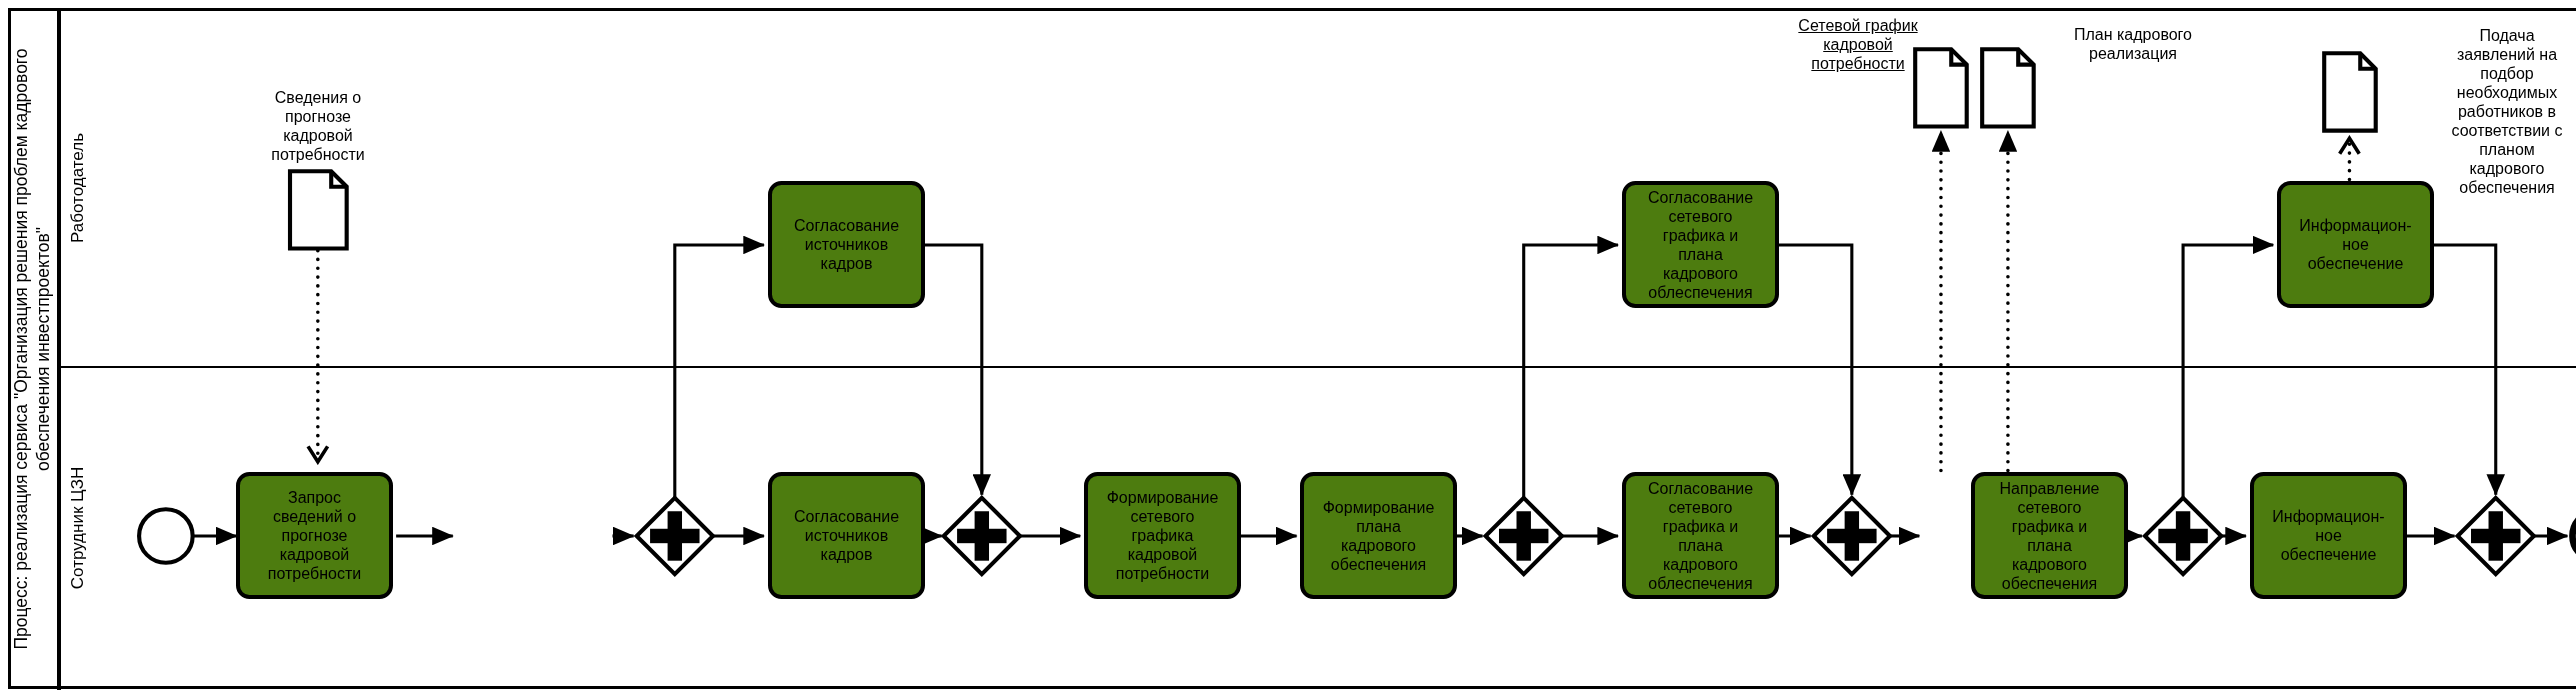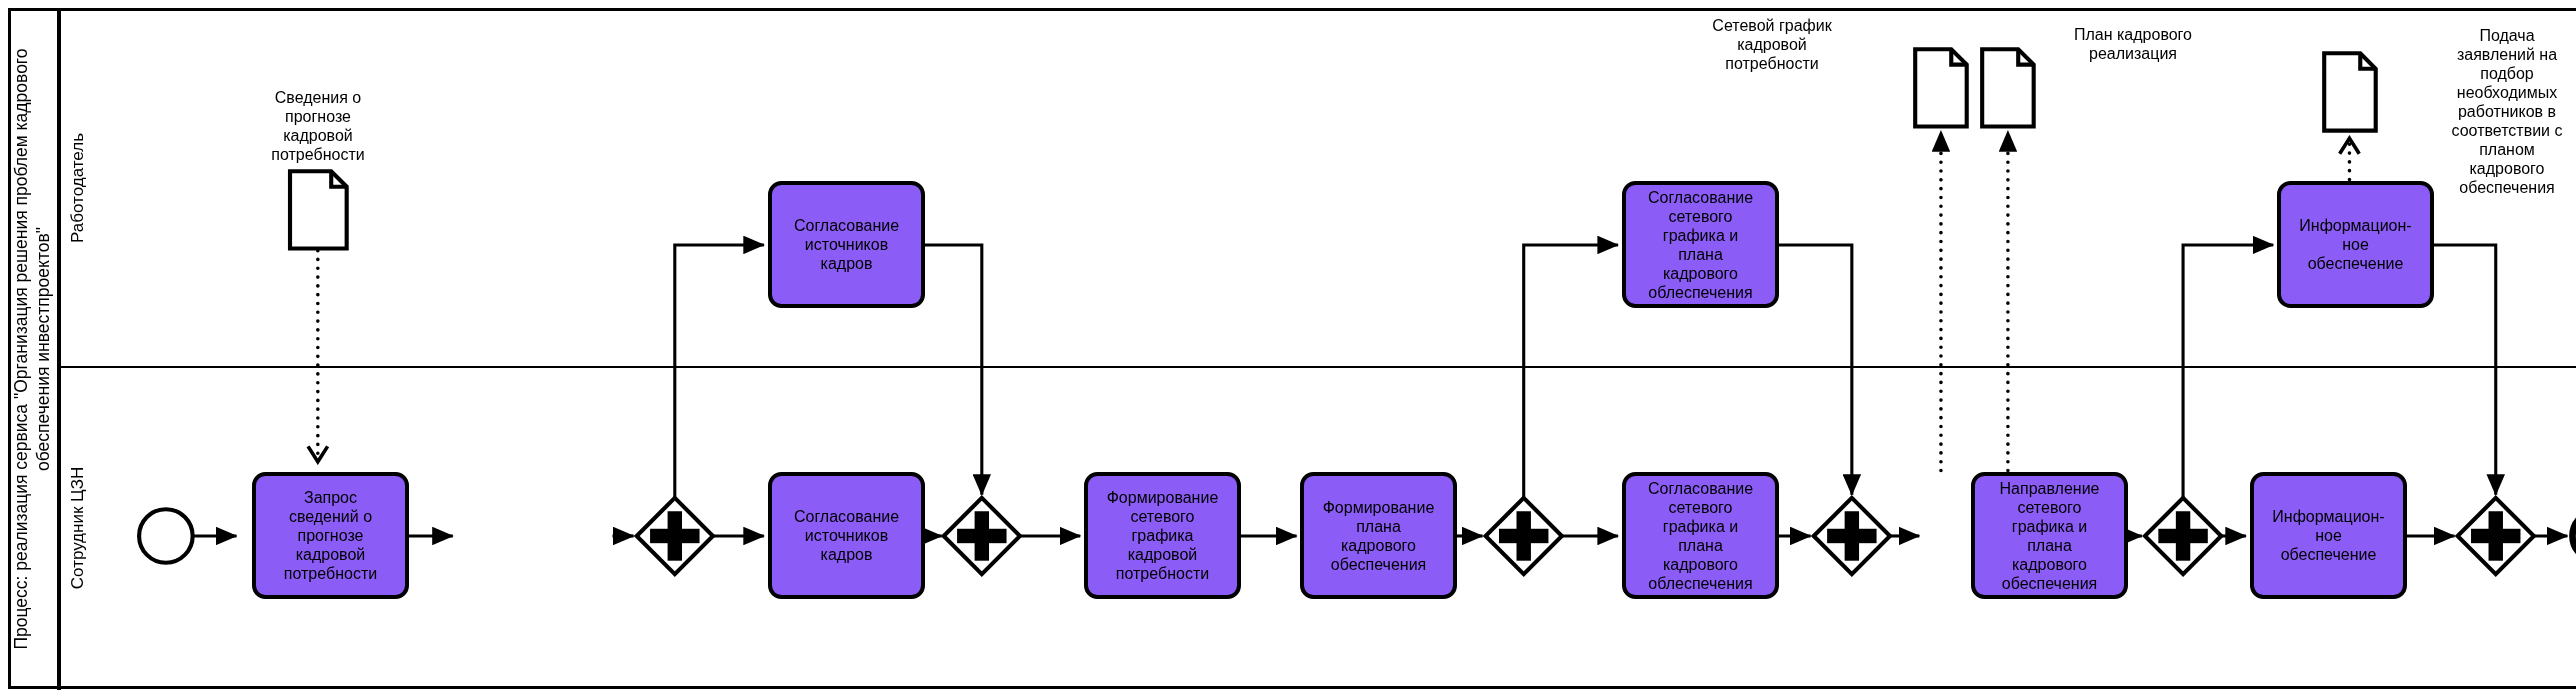--- a/index.html
+++ b/index.html
@@ -6,21 +6,21 @@
   #canvas{position:relative;width:2692px;height:699px;background:#fff;overflow:hidden;
           font-family:"Liberation Sans","DejaVu Sans",sans-serif;color:#000;}
   .frame{position:absolute;left:8.2px;top:8.2px;width:2675px;height:681px;border:3.6px solid #000;box-sizing:border-box;}
   .vdivider{position:absolute;left:57px;top:8.2px;width:3.6px;height:682px;background:#000;}
   .hdivider{position:absolute;left:60px;top:366px;width:2630px;height:2.1px;background:#000;}
   .rot{position:absolute;transform:translate(-50%,-50%) rotate(-90deg);transform-origin:center center;
        white-space:pre-line;text-align:center;}
   .pool-label{font-size:17.5px;line-height:21.6px;}
   .lane-label{font-size:17px;line-height:19.6px;white-space:nowrap;}
   .task{position:absolute;width:157px;height:127px;box-sizing:border-box;border:4.6px solid #000;border-radius:13.4px;
-        background:#8b5cf6;display:flex;align-items:center;justify-content:center;z-index:3;}
+        background:#4d7c0f;display:flex;align-items:center;justify-content:center;z-index:3;}
   .task span{white-space:pre-line;text-align:center;font-size:16px;line-height:19px;display:block;}
   .note{position:absolute;transform:translateX(-50%);white-space:pre-line;text-align:center;
         font-size:16px;line-height:19px;z-index:2;}
   svg.layer{position:absolute;left:0;top:0;z-index:2;}
 </style>
 </head>
 <body>
 
 <div id="canvas">
 
@@ -137,21 +137,21 @@
         <path d="M3848,95 h70 l30,30 v120 h-100 z"></path>
           <path d="M3918,95 v30 h30" fill="none"></path>
       </g>
       <g>
         <path d="M4512,103 h70 l30,30 v120 h-100 z"></path>
           <path d="M4582,103 v30 h30" fill="none"></path>
       </g>
     </g>
   </svg>
 
-  <div class="task" style="left:252px;top:472px;">
+  <div class="task" style="left:236px;top:472px;">
     <span>Запрос
 сведений о
 прогнозе
 кадровой
 потребности</span>
     </div>
   <div class="task" style="left:768px;top:181px;">
     <span>Согласование
 источников
 кадров</span>
@@ -206,21 +206,21 @@
   <div class="task" style="left:2250px;top:472px;">
     <span>Информацион-
 ное
 обеспечение</span>
     </div>
 
   <div class="note" style="left:318px;top:88px;width:139px;">Сведения о
 прогнозе
 кадровой
 потребности</div>
-  <div class="note" style="left:1772px;top:15.5px;width:160px;">Сетевой график
+  <div class="note" style="left:1858px;top:15.5px;width:160px;text-decoration:underline;">Сетевой график
 кадровой
 потребности</div>
   <div class="note" style="left:2133px;top:25px;width:170px;">План кадрового
 реализация</div>
   <div class="note" style="left:2507px;top:26px;width:160px;">Подача
 заявлений на
 подбор
 необходимых
 работников в
 соответствии с

